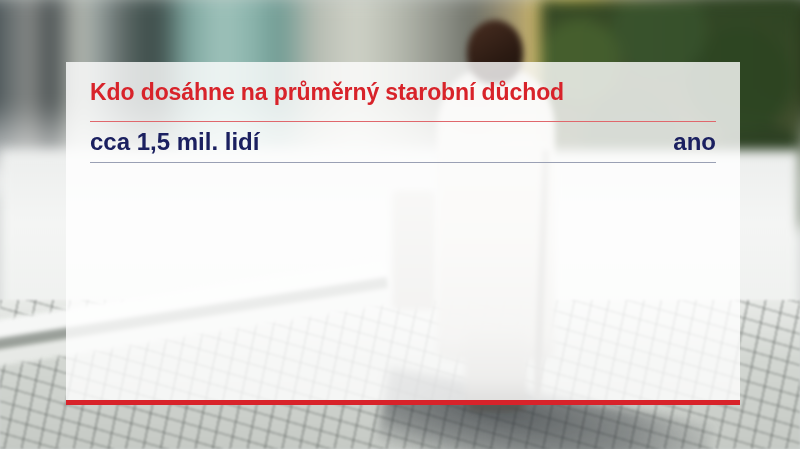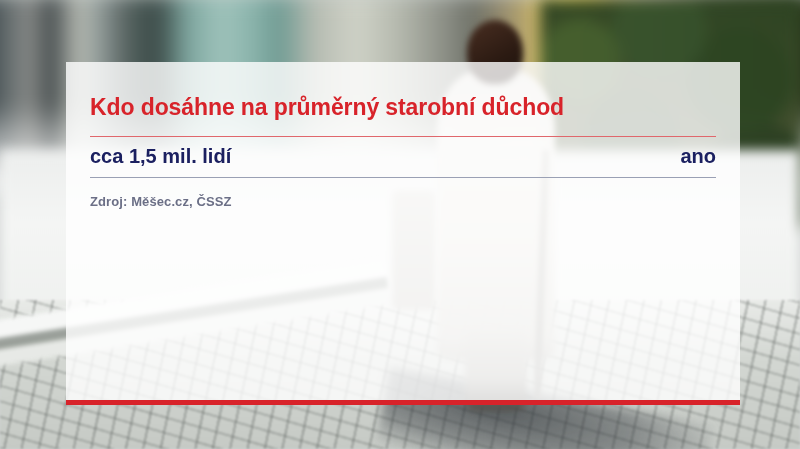--- a/index.html
+++ b/index.html
@@ -105,21 +105,21 @@
     position:absolute; left:392px; top:190px; width:44px; height:120px;
     background:linear-gradient(to bottom,#dcdad4,#c3c1bb);
     border-radius:6px;
     filter:blur(3px);
   }
 
   
   #card {
     position:absolute; left:66px; top:62px; width:674px; height:341px;
     background:rgba(255,255,255,.80);
-    padding:32px 24px 0 24px;
+    padding:17px 24px 0 24px;
   }
   #card-bottom-rule {
     position:absolute; left:66px; top:400px; width:674px; height:5px;
     background:#d8232a;
   }
 
   .title { line-height:1.17; margin:0 0 0 0; }
   .title-line {
     display:block;
     color:#d8232a;
@@ -138,21 +138,21 @@
 
   .rows { margin-top:0; }
   .row {
     display:flex; align-items:center; justify-content:space-between;
     height:41px;
     border-bottom:1px solid #9aa0b4;
   }
   .row:last-child { border-bottom:1px solid #9aa0b4; }
   .row-label, .row-value {
     color:#1b2060;
-    font-size:20px;
+    font-size:24px;
     font-weight:bold;
     white-space:nowrap;
   }
   .row-value { text-align:right; }
 
   .source {
     margin-top:16px;
     color:#6b6f86;
     font-size:13px;
     font-weight:bold;
@@ -188,17 +188,16 @@
 
     <div class="row">
       <span class="row-label">cca 1,5 mil. lidí</span>
       <span class="row-value">ano</span>
     </div>
 
 
 
   </div>
 
-  <div class="source">Zdroj: Měšec.cz, ČSSZ</div>
 
 </div>
 
 <div id="card-bottom-rule"></div>
 
 </body></html>

